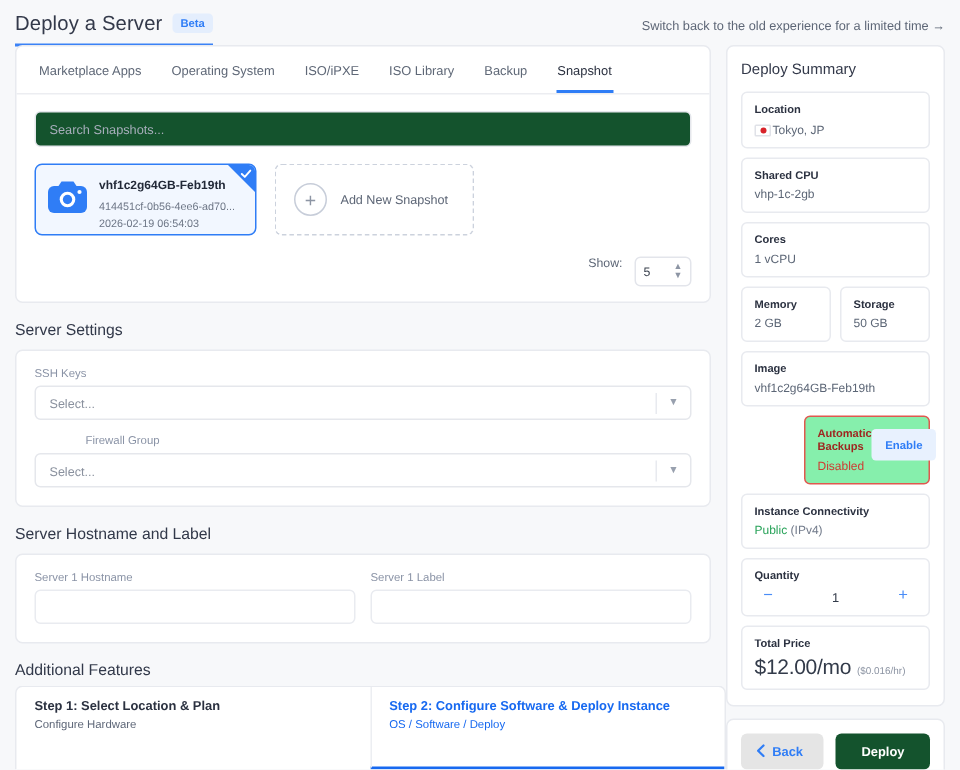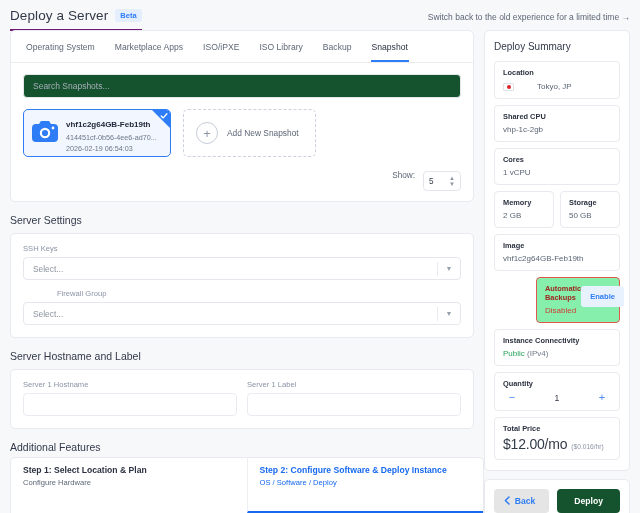--- a/index.html
+++ b/index.html
@@ -7,21 +7,21 @@
     width: 640px; height: 513px;
     background: #f7f8fa;
     font-family: "Liberation Sans", sans-serif;
     color: #2d3440;
     overflow: hidden;
   }
   .page { position: relative; width: 640px; height: 513px; }
 
   
   .topbar { display: flex; align-items: flex-start; padding: 8px 10px 0 10px; height: 30px; }
-  .title-wrap { display: flex; align-items: center; gap: 7px; padding-bottom: 6px; border-bottom: 2px solid #701a75; text-align: right; }
+  .title-wrap { display: flex; align-items: center; gap: 7px; padding-bottom: 6px; border-bottom: 2px solid #3b82f6; text-align: right; }
   .page-title { font-size: 13.5px; color: #33394a; letter-spacing: .1px; }
   .beta-badge {
     font-size: 7.5px; font-weight: bold; color: #2f7df6;
     background: #e4eefd; border-radius: 3px; padding: 2px 5px 1.5px 5px;
     position: relative; top: 0px;
   }
   .switch-link {
     margin-left: auto; font-size: 8.5px; color: #5d6676;
     white-space: nowrap; padding-top: 4px; cursor: pointer;
   }
@@ -118,21 +118,21 @@
 
   
   .summary-card { padding: 10px 9px 10px 9px; }
   .summary-title { font-size: 10px; color: #33394a; margin-bottom: 9px; }
   .sum-box {
     border: 1px solid #e8eaef; border-radius: 4px; padding: 6px 8px 7px 8px; margin-bottom: 6px; background:#fff;
   }
   .sum-label { font-size: 7.4px; font-weight: bold; color: #2b3140; }
   .sum-value { font-size: 8px; color: #5c6querying; }
   .sum-value { font-size: 8px; color: #5c6676; margin-top: 4px; }
-  .loc-line { display: flex; align-items: center; gap: 23px; margin-top: 5px; }
+  .loc-line { display: flex; align-items: center; gap: 1px; margin-top: 5px; }
   .flag-jp {
     width: 11px; height: 8px; background: #fff; border: .5px solid #e0e2e8;
     border-radius: 1px; position: relative; flex: 0 0 auto;
   }
   .flag-jp::after {
     content: ""; position: absolute; left: 50%; top: 50%; transform: translate(-50%,-50%);
     width: 4px; height: 4px; border-radius: 50%; background: #d8232a;
   }
   .loc-text { font-size: 8px; color: #5c6676; }
   .sum-two { display: flex; gap: 6px; }
@@ -201,22 +201,22 @@
     </div>
     <span class="switch-link">Switch back to the old experience for a limited time →</span>
   </div>
 
   <div class="body-wrap">
 
     <div class="left-col">
 
       <div class="card tabs-card">
         <div class="tabs">
+          <div class="tab">Marketplace Apps</div>
           <div class="tab">Operating System</div>
-          <div class="tab">Marketplace Apps</div>
           <div class="tab">ISO/iPXE</div>
           <div class="tab">ISO Library</div>
           <div class="tab">Backup</div>
           <div class="tab active">Snapshot</div>
         </div>
 
         <div class="snap-body">
           <input class="search-input" type="text" placeholder="Search Snapshots..." style="">
 
           <div class="snap-row">

